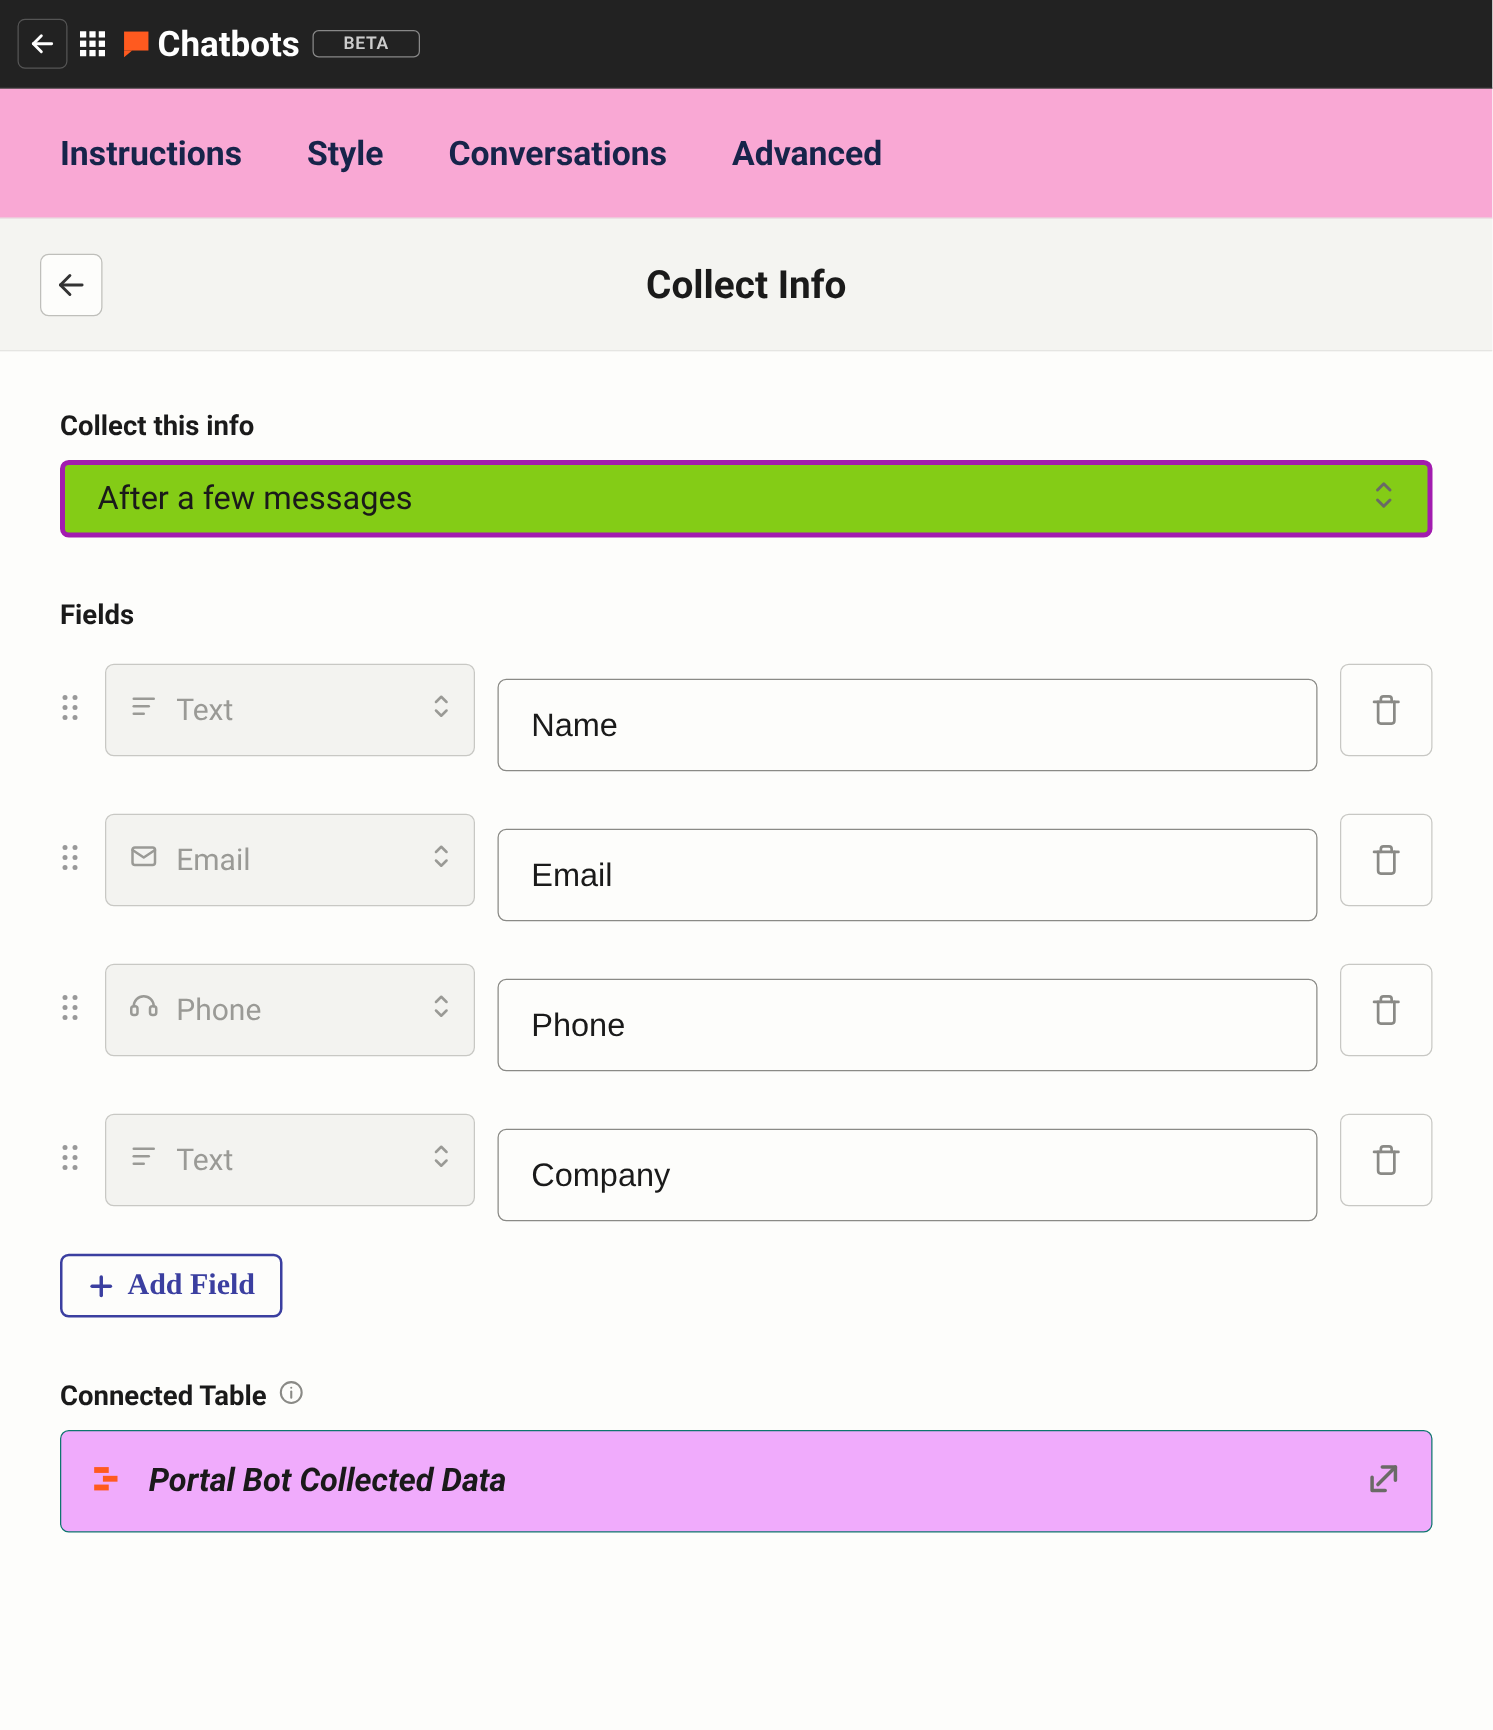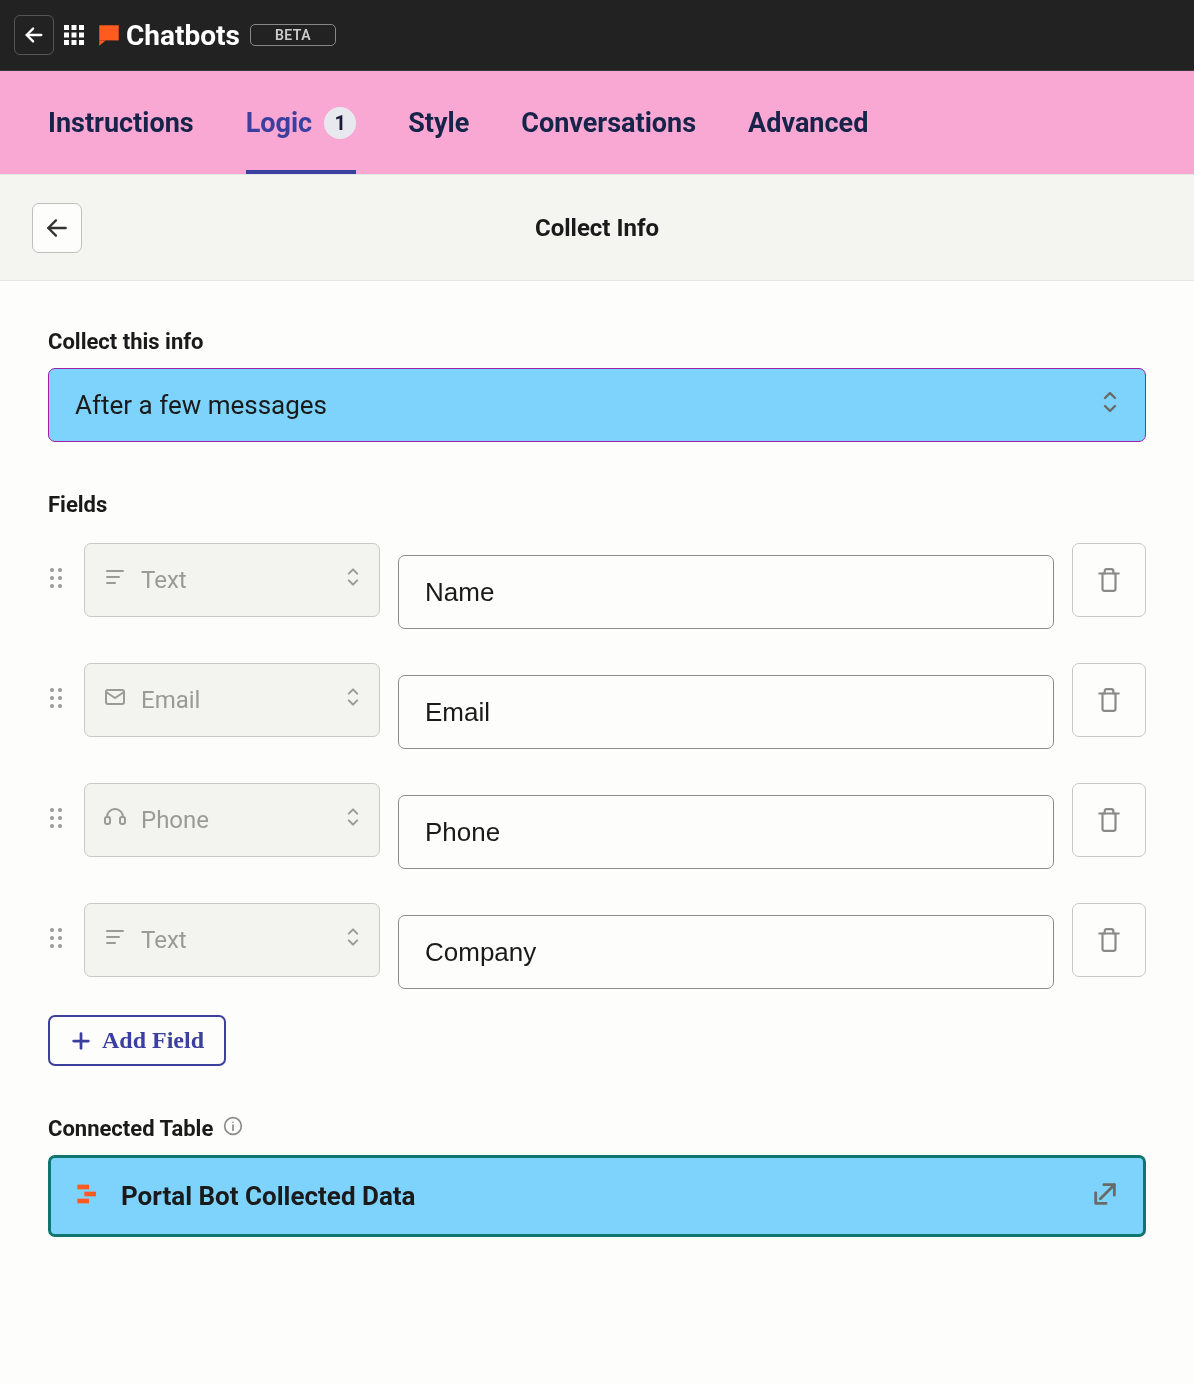--- a/index.html
+++ b/index.html
@@ -124,21 +124,21 @@
       height: 50px;
       border: 1px solid #bfbfbb;
       background: #fdfdfb;
       border-radius: 7px;
       display: flex;
       align-items: center;
       justify-content: center;
       cursor: pointer;
     }
     .sub-title {
-      font-size: 24px;
+      font-size: 31px;
       font-weight: 700;
       color: #1a1a1a;
       position: absolute;
       left: 50%;
       transform: translateX(-50%);
     }
 
     
     .content {
       padding: 48px;
@@ -147,24 +147,24 @@
       font-size: 22px;
       font-weight: 700;
       color: #1a1a1a;
       margin-bottom: 14px;
       display: flex;
       align-items: center;
       gap: 10px;
     }
     .main-select {
       width: 100%;
-      height: 74px;
-      border: 1px solid #a21caf;
-      border-radius: 7px;
-      background: #7dd3fc;
+      height: 62px;
+      border: 4px solid #a21caf;
+      border-radius: 7px;
+      background: #84cc16;
       display: flex;
       align-items: center;
       justify-content: space-between;
       padding: 0 26px;
       font-size: 26px;
       cursor: pointer;
       margin-bottom: 50px;
     }
     .select-chevrons {
       color: #6a6a66;
@@ -248,28 +248,29 @@
       font-family: Liberation Serif, serif;
     }
 
     .info-icon {
       color: #8a8a86;
     }
 
     .connected-table {
       width: 100%;
       height: 82px;
-      border: 3px solid #0f766e;
-      border-radius: 7px;
-      background: #7dd3fc;
+      border: 1px solid #0f766e;
+      border-radius: 7px;
+      background: #f0abfc;
       display: flex;
       align-items: center;
       justify-content: space-between;
       padding: 0 24px;
       cursor: pointer;
+      font-style: italic;
     }
     .connected-table-left {
       display: flex;
       align-items: center;
       gap: 18px;
     }
     .connected-table-title {
       font-size: 26px;
       font-weight: 700;
       color: #1a1a1a;
@@ -307,24 +308,20 @@
         <polygon points="3,17 3,22 9,17" fill="#ff5a1f"></polygon>
       </svg>
   </div>
   <div class="app-title">Chatbots</div>
   <div class="beta-badge">BETA</div>
 </div>
 
 <div class="tabs-bar">
   <div class="tab">
     <span>Instructions</span>
-  </div>
-  <div class="tab active">
-    <span>Logic</span>
-    <span class="tab-badge">1</span>
   </div>
   <div class="tab">
     <span>Style</span>
   </div>
   <div class="tab">
     <span>Conversations</span>
   </div>
   <div class="tab">
     <span>Advanced</span>
   </div>

